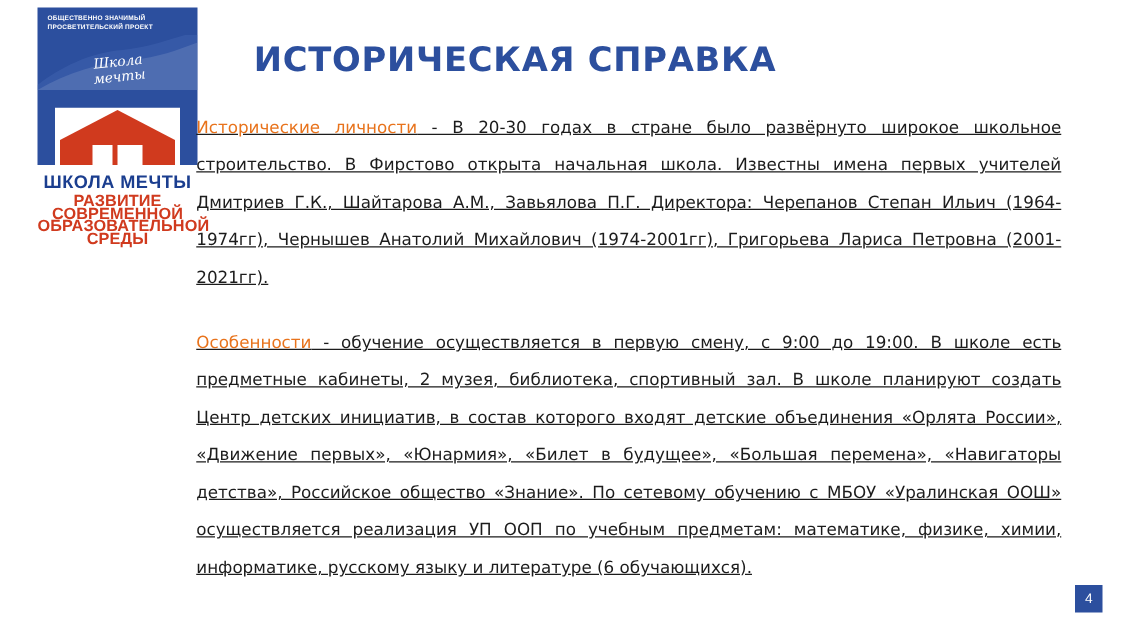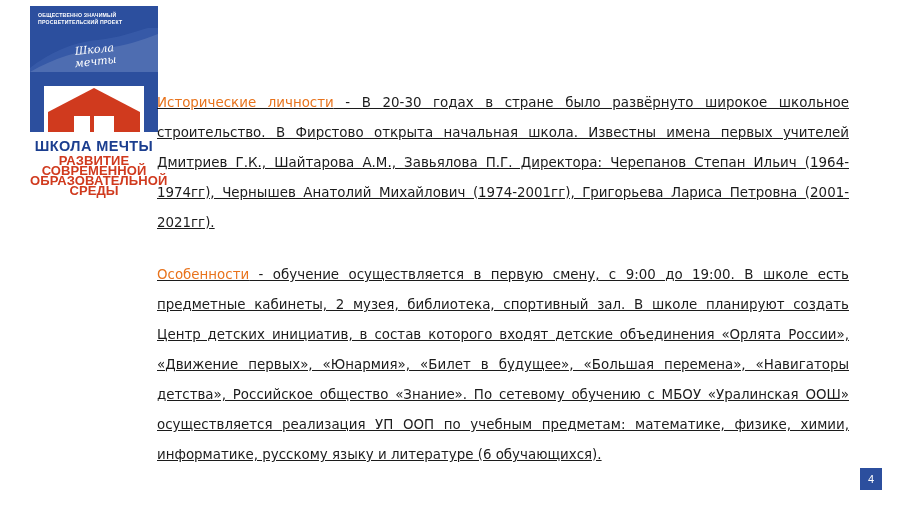--- a/index.html
+++ b/index.html
@@ -161,20 +161,21 @@
         <rect x="0" y="0" width="100" height="46" fill="#ffffff"></rect>
         <path d="M50,2 L96,26 L96,46 L4,46 L4,26 Z" fill="#d03a1e"></path>
         <rect x="30" y="30" width="40" height="16" fill="#ffffff"></rect>
         <rect x="46" y="30" width="4" height="16" fill="#d03a1e"></rect>
       </svg>
     </div>
     <div class="logo-title">ШКОЛА МЕЧТЫ</div>
     <div class="logo-sub">РАЗВИТИЕ СОВРЕМЕННОЙ ОБРАЗОВАТЕЛЬНОЙ СРЕДЫ</div>
   </div>
 
+  <div class="slide-title">ИСТОРИЧЕСКАЯ СПРАВКА</div>
 
   <div class="body-text">
     <p>
       <span class="lead">Исторические личности</span><span> - В 20-30 годах в стране было развёрнуто широкое школьное строительство. В Фирстово открыта начальная школа. Известны имена первых учителей Дмитриев Г.К., Шайтарова А.М., Завьялова П.Г. Директора: Черепанов Степан Ильич (1964-1974гг), Чернышев Анатолий Михайлович (1974-2001гг), Григорьева Лариса Петровна (2001-2021гг).</span>
     </p>
     <p>
       <span class="lead">Особенности</span><span> - обучение осуществляется в первую смену, с 9:00 до 19:00. В школе есть предметные кабинеты, 2 музея, библиотека, спортивный зал. В школе планируют создать Центр детских инициатив, в состав которого входят  детские объединения «Орлята России», «Движение первых», «Юнармия»,  «Билет в будущее», «Большая перемена»,   «Навигаторы детства», Российское общество «Знание». По сетевому обучению с МБОУ «Уралинская ООШ» осуществляется реализация УП ООП по учебным предметам: математике, физике, химии, информатике, русскому языку и литературе (6 обучающихся).</span>
     </p>
   </div>
 

